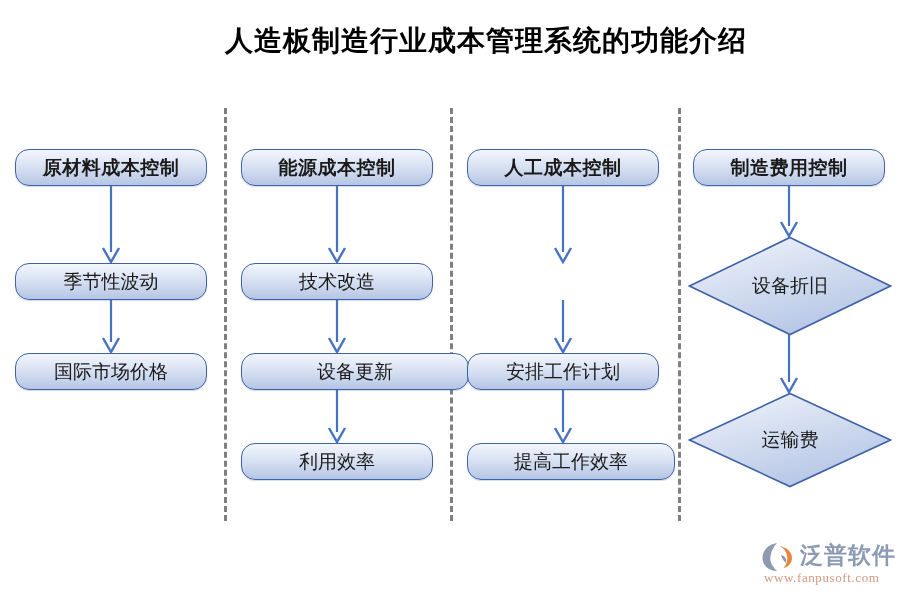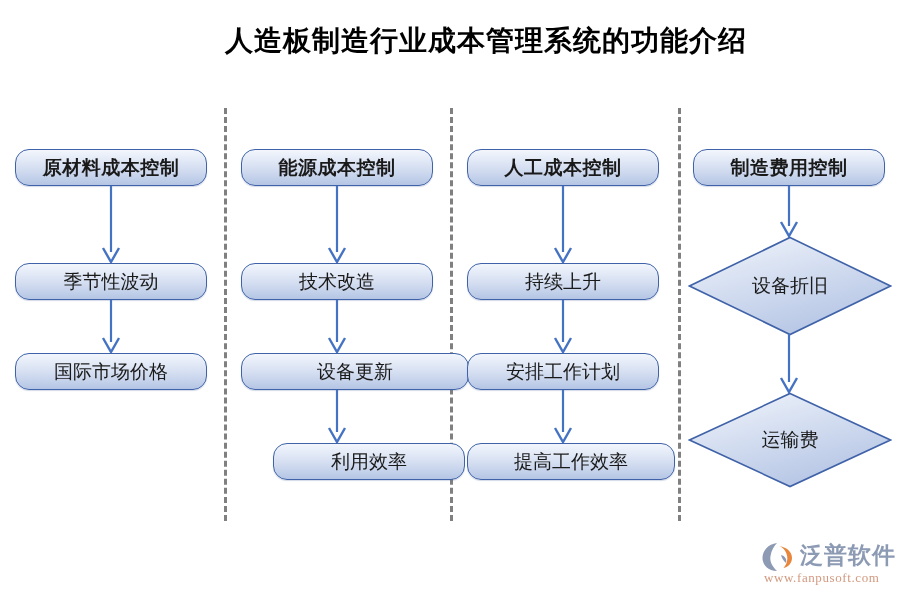--- a/index.html
+++ b/index.html
@@ -152,30 +152,29 @@
     <path d="M8 38 L16 52 L24 38" fill="none" stroke="#4573c4" stroke-width="2.4"></path>
   </svg>
 
   <div class="node" style="left:241px;top:353px;width:228px;height:37px;">设备更新</div>
 
   <svg class="arrow" style="left:321px;top:390px;" width="32" height="56">
     <line x1="16" y1="0" x2="16" y2="42" stroke="#4573c4" stroke-width="2.2"></line>
     <path d="M8 38 L16 52 L24 38" fill="none" stroke="#4573c4" stroke-width="2.4"></path>
   </svg>
 
-  <div class="node" style="left:241px;top:443px;width:192px;height:37px;margin-left:32px;">利用效率</div>
+  <div class="node" style="left:241px;top:443px;width:192px;height:37px;">利用效率</div>
 
   <div class="node head" style="left:467px;top:149px;width:192px;height:37px;">人工成本控制</div>
 
   <svg class="arrow" style="left:547px;top:186px;" width="32" height="78">
     <line x1="16" y1="0" x2="16" y2="66" stroke="#4573c4" stroke-width="2.2"></line>
     <path d="M8 62 L16 76 L24 62" fill="none" stroke="#4573c4" stroke-width="2.4"></path>
   </svg>
 
-  <div class="node" style="left:467px;top:263px;width:192px;height:37px;">持续上升</div>
 
   <svg class="arrow" style="left:547px;top:300px;" width="32" height="56">
     <line x1="16" y1="0" x2="16" y2="42" stroke="#4573c4" stroke-width="2.2"></line>
     <path d="M8 38 L16 52 L24 38" fill="none" stroke="#4573c4" stroke-width="2.4"></path>
   </svg>
 
   <div class="node" style="left:467px;top:353px;width:192px;height:37px;">安排工作计划</div>
 
   <svg class="arrow" style="left:547px;top:390px;" width="32" height="56">
     <line x1="16" y1="0" x2="16" y2="42" stroke="#4573c4" stroke-width="2.2"></line>

